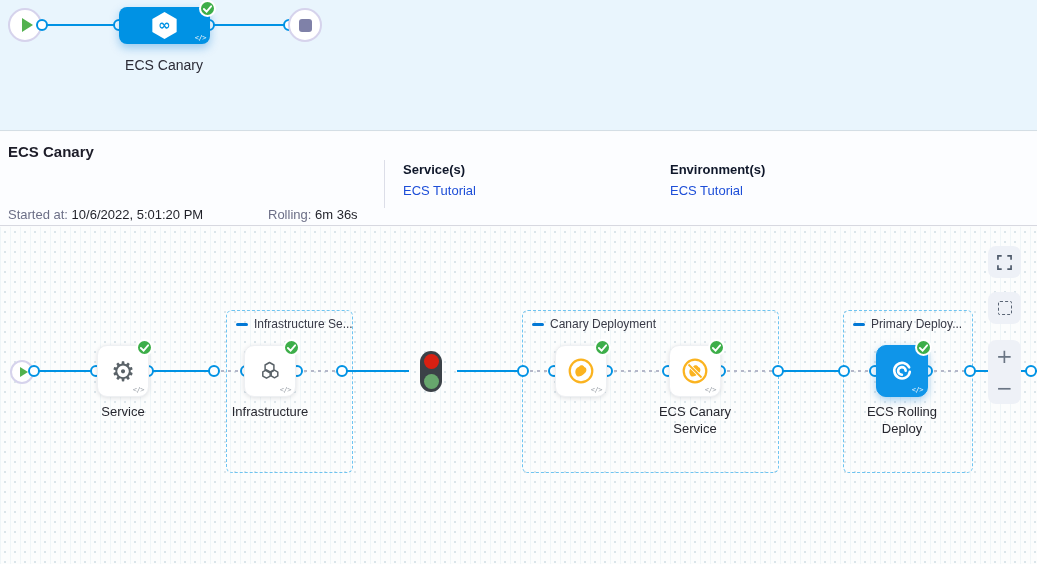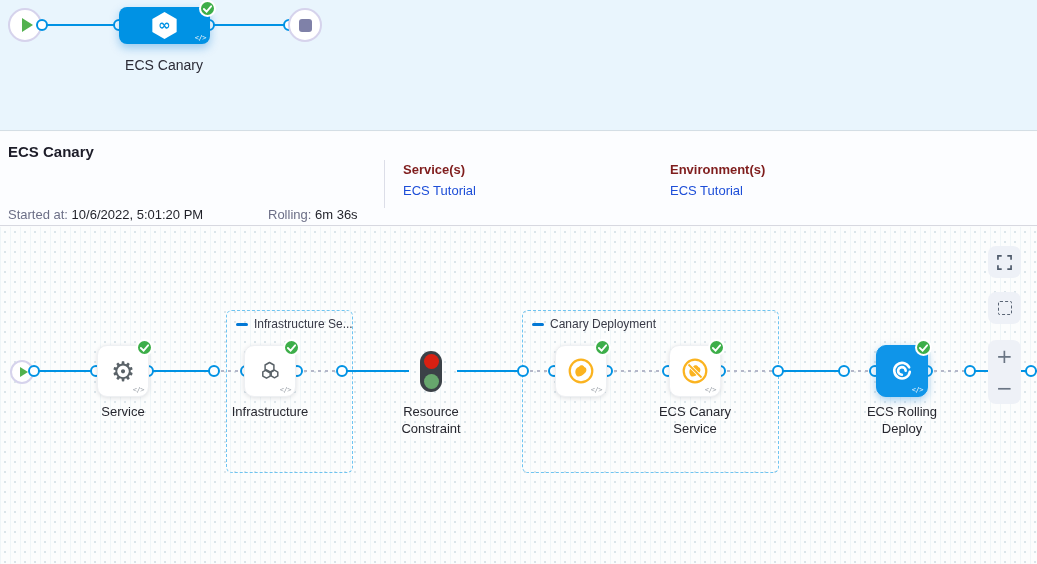--- a/index.html
+++ b/index.html
@@ -35,21 +35,21 @@
           color:#9aa0a8; font-family:"DejaVu Sans Mono", monospace; }
   .code.light { color:rgba(255,255,255,.92); }
 
   
   .header { position:absolute; left:0; top:132px; width:1037px; height:94px;
             background:#fcfdff; border-bottom:1px solid #d7d8e0; }
   .title { position:absolute; left:8px; top:11px; font-size:15px; font-weight:bold; color:#1c1c28; }
   .meta { position:absolute; top:44px; font-size:13px; color:#1f2028;margin-top:31px; }
   .meta .lab { color:#6c6f87; }
   .vdiv { position:absolute; left:384px; top:28px; width:1px; height:48px; background:#dcdee8; }
-  .kv-label { position:absolute; top:30px; font-size:13px; font-weight:bold; color:#7f1d1d; }
+  .kv-label { position:absolute; top:30px; font-size:13px; font-weight:bold; color:#0f172a; }
   .kv-link  { position:absolute; top:51px; font-size:13px; color:#1d4ed8; cursor:pointer; }
 
   
   .graph-bg { position:absolute; left:0; top:227px; width:1037px; height:337px; background-color:#fcfdfd;
     background-image:
       linear-gradient(90deg, rgba(160,200,215,.12) 1px, transparent 1px),
       radial-gradient(circle, #dbe5ea 1.1px, transparent 1.5px);
     background-size:10px 10px, 10px 10px; }
   .group { position:absolute; border:1px dashed #6ec4f1; border-radius:6px; }
   .group-head { position:absolute; left:9px; top:6px; display:flex; align-items:center; gap:6px; }
@@ -143,20 +143,26 @@
   <div class="group" style="left:226px;top:310px;width:127px;height:163px">
     <div class="group-head">
       <span class="minus"></span>
       <span class="group-label">Infrastructure Se...</span>
     </div>
   </div>
   <div class="group" style="left:522px;top:310px;width:257px;height:163px">
     <div class="group-head">
       <span class="minus"></span>
       <span class="group-label">Canary Deployment</span>
+    </div>
+  </div>
+  <div class="group" style="left:843px;top:310px;width:130px;height:163px">
+    <div class="group-head">
+      <span class="minus"></span>
+      <span class="group-label">Primary Deploy...</span>
     </div>
   </div>
 
   <div class="lineS" style="left:32px;top:370px;width:66px"></div>
   <div class="lineS" style="left:148px;top:370px;width:66px"></div>
   <div class="lineS" style="left:343px;top:370px;width:66px"></div>
   <div class="lineS" style="left:457px;top:370px;width:66px"></div>
   <div class="lineS" style="left:779px;top:370px;width:65px"></div>
   <div class="lineS" style="left:970px;top:370px;width:67px"></div>
 
@@ -216,21 +222,20 @@
         </svg>
     </span>
     <span class="code">&lt;/&gt;</span>
   </div>
   <div class="node-label" style="left:215px;top:403px">Infrastructure</div>
 
   <div class="tlight">
     <span class="red"></span>
     <span class="grn"></span>
   </div>
-  <div class="node-label" style="left:376px;top:403px">Resource Constraint</div>
 
   <div class="card" style="left:555px;top:345px">
     <svg width="28" height="28" viewBox="0 0 28 28">
       <circle cx="14" cy="14" r="11.3" fill="none" stroke="#fbb31f" stroke-width="2.2"></circle>
       <path d="M10.5 19.5 C7.2 17 7.6 11.4 12 9.8 C13 7.6 16.4 7.7 17.3 10 C20.2 10.8 20 14.8 17.4 16.6 C15.4 18.6 12.8 19.9 10.5 19.5 Z" fill="#fbb31f"></path>
     </svg>
     <span class="check" style="right:-5px;top:-7px">
       <svg width="9" height="8" viewBox="0 0 10 8">
           <path d="M1 4l3 3 5-6" stroke="#fff" stroke-width="2" fill="none" stroke-linecap="round"></path>
         </svg>

